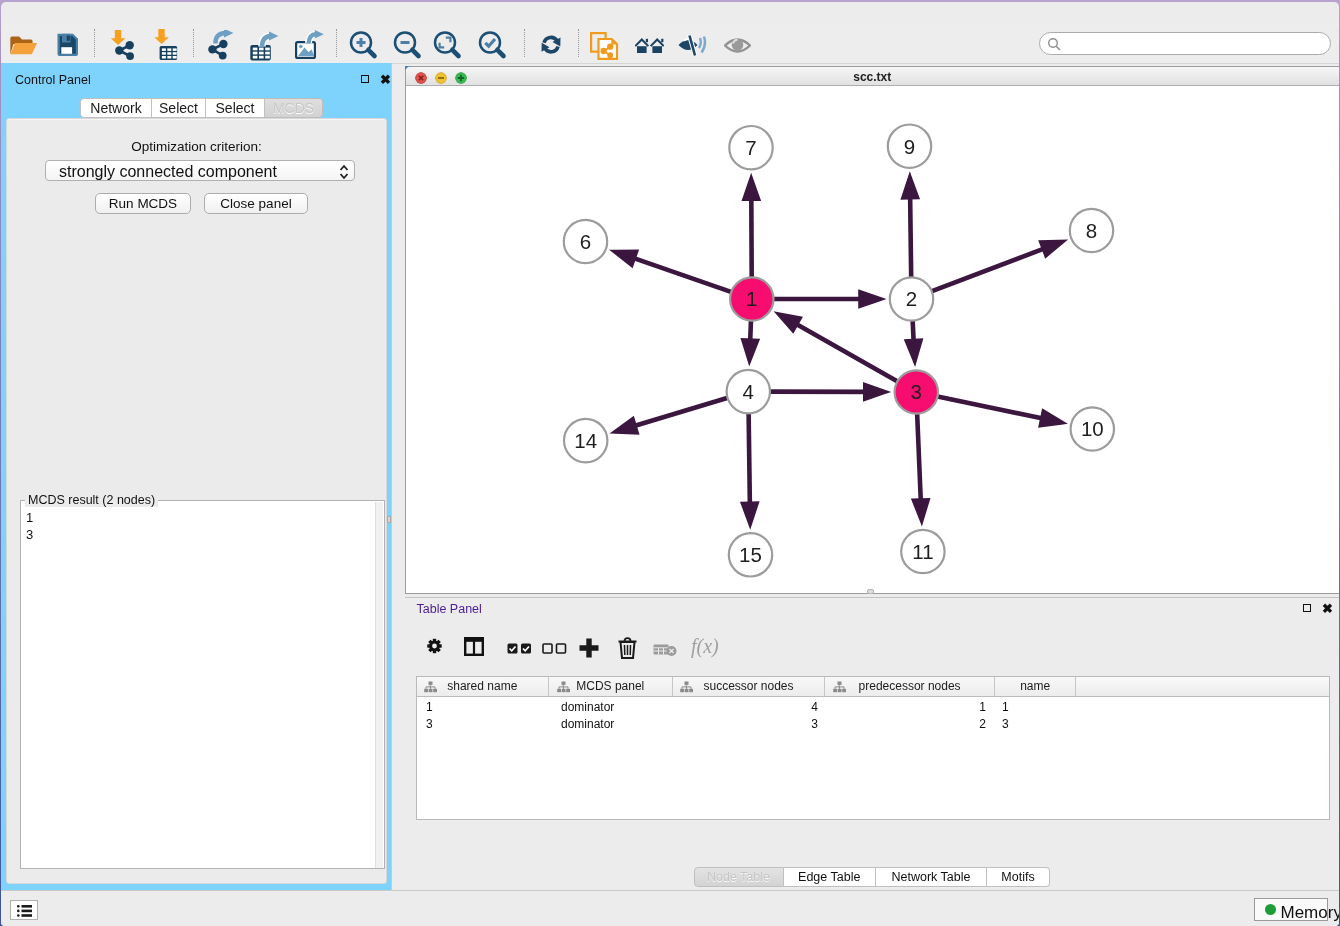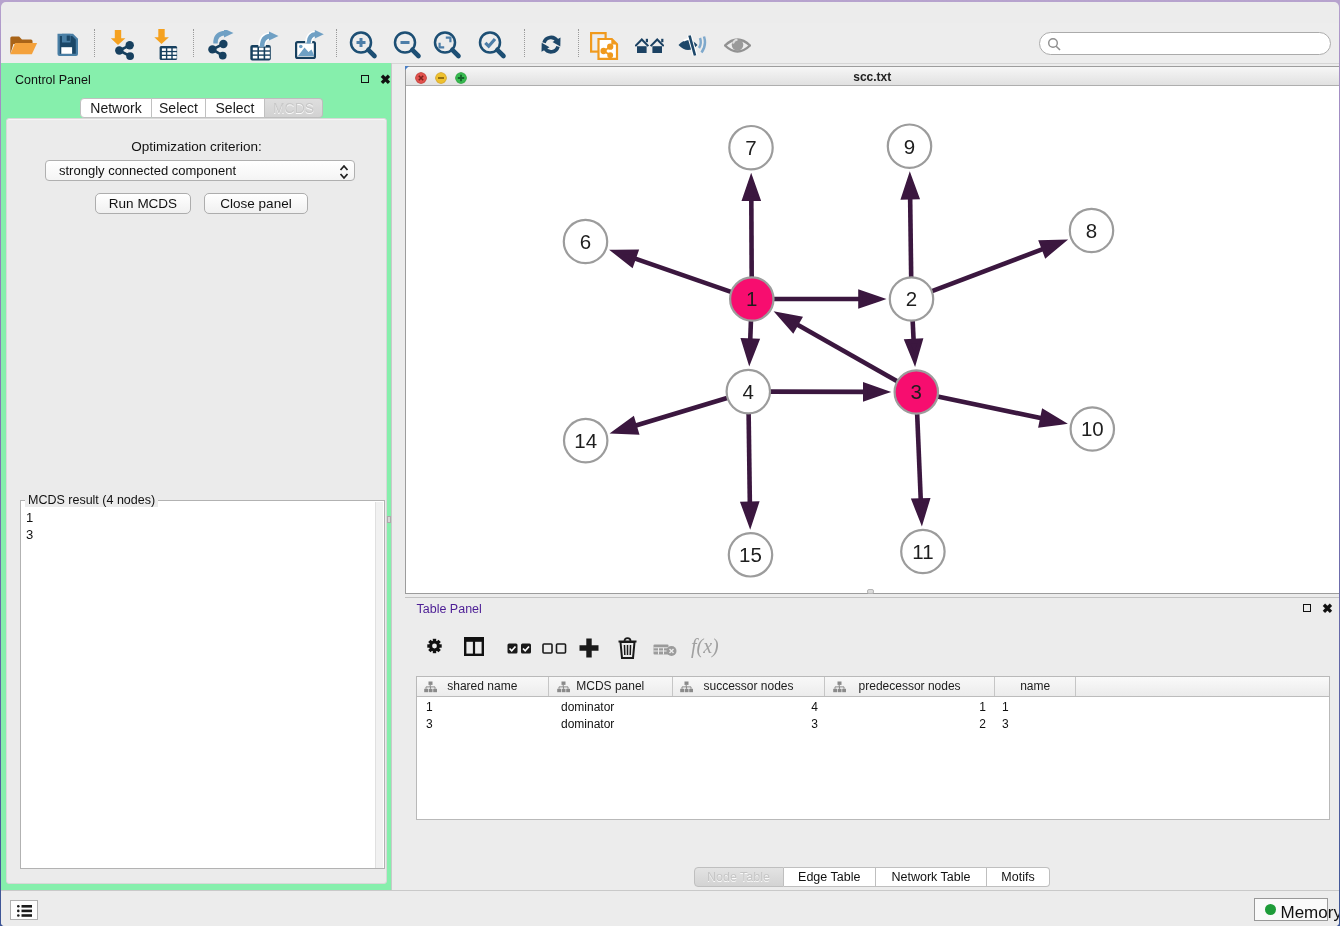--- a/index.html
+++ b/index.html
@@ -22,21 +22,21 @@
   .tbi { position:absolute; top:9px; }
   .tbsep { position:absolute; top:6px; height:28px; width:0;
            border-left:1px dotted #9a9a9a; }
   #searchbox { position:absolute; left:1038px; top:9px; width:292px; height:23px;
                background:#fff; border:1px solid #ababab; border-radius:12px; }
   
   .floatbtn { position:absolute; width:8px; height:8px; border:1.5px solid #111; }
   .closex { position:absolute; font-size:13px; font-weight:bold; color:#111; line-height:10px; }
   
   #cpanel { position:absolute; left:0; top:61px; width:391px; height:827px;
-            background:#86efac; border-right:1px solid #c9c9c9; }
+            background:#7dd3fc; border-right:1px solid #c9c9c9; }
   .tab { position:absolute; top:35px; height:20px; background:#fff;
          border:1px solid #c0c0c0; border-left:none; color:#1a1a1a;
          font-size:14px; text-align:center; line-height:19px; }
   #cp-inner { position:absolute; left:5px; top:55px; width:381px; height:766px;
               background:#ebebeb; border:1px solid #d8d8d8; border-radius:3px;
               box-shadow:inset 0 1px 0 #f6f6f6; }
   .btn { position:absolute; background:linear-gradient(#ffffff,#f0f0f0);
          border:1px solid #adadad; border-radius:5px; color:#111;
          font-size:13.5px; text-align:center; }
   #groupbox { position:absolute; left:13px; top:381px; width:365px; height:369px;
@@ -234,30 +234,30 @@
     <div class="abs" style="left:14px;top:10px;font-size:12.5px;color:#111">Control Panel</div>
     <div class="floatbtn" style="left:360px;top:12px"></div>
     <div class="closex" style="left:379px;top:12px">✖</div>
     <div class="tab" style="left:79px;width:72px;border-left:1px solid #c0c0c0;border-radius:4px 0 0 4px">Network</div>
     <div class="tab" style="left:151px;width:54px">Select</div>
     <div class="tab" style="left:205px;width:59px">Select</div>
     <div class="tab" style="left:264px;width:58px;background:linear-gradient(#dedede,#d2d2d2);color:#c8c8c8;text-shadow:0 1px 0 #fafafa;border-radius:0 4px 4px 0;border-color:#bdbdbd">MCDS</div>
     <div id="cp-inner">
       <div class="abs" style="left:0;top:20px;width:100%;text-align:center;font-size:13.5px;color:#111">Optimization criterion:</div>
       <div class="abs" style="left:38px;top:41px;width:310px;height:21px;background:linear-gradient(#ffffff,#f4f4f4);border:1px solid #b0b0b0;border-radius:4px;">
-        <div class="abs" style="left:13px;top:2px;font-size:13px;color:#111">strongly connected component</div>
+        <div class="abs" style="left:13px;top:2px;font-size:16px;color:#111">strongly connected component</div>
         <svg class="abs" style="right:4px;top:2.5px" width="12" height="16" viewBox="0 0 12 16">
           <path d="M2.5 6 L6 2 9.5 6" fill="none" stroke="#222" stroke-width="1.8"></path>
           <path d="M2.5 10 L6 14 9.5 10" fill="none" stroke="#222" stroke-width="1.8"></path>
         </svg>
       </div>
       <div class="btn" style="left:88px;top:74px;width:96px;height:21px;line-height:20px">Run MCDS</div>
       <div class="btn" style="left:197px;top:74px;width:104px;height:21px;line-height:20px">Close panel</div>
       <div id="groupbox">
-        <div id="grouplegend">MCDS result (4 nodes)</div>
+        <div id="grouplegend">MCDS result (2 nodes)</div>
         <div class="abs" style="right:1px;top:1px;width:8px;height:366px;background:#f1f1f1;border-left:1px solid #e0e0e0"></div>
         <div class="abs" style="left:5px;top:8px;font-size:13px;color:#111;line-height:17px">1<br>3</div>
       </div>
     </div>
     <div class="abs" style="left:386px;top:453px;width:4px;height:7px;background:#d6d6d6;border:1px solid #ababab"></div>
   </div>
   <div id="netwin">
     <div id="netheader">
       <svg class="abs" style="left:-1px;top:-1px" width="4" height="4" viewBox="0 0 4 4">
           <path d="M0 0 H4 L0 4 Z" fill="#4a7fc4"></path>

